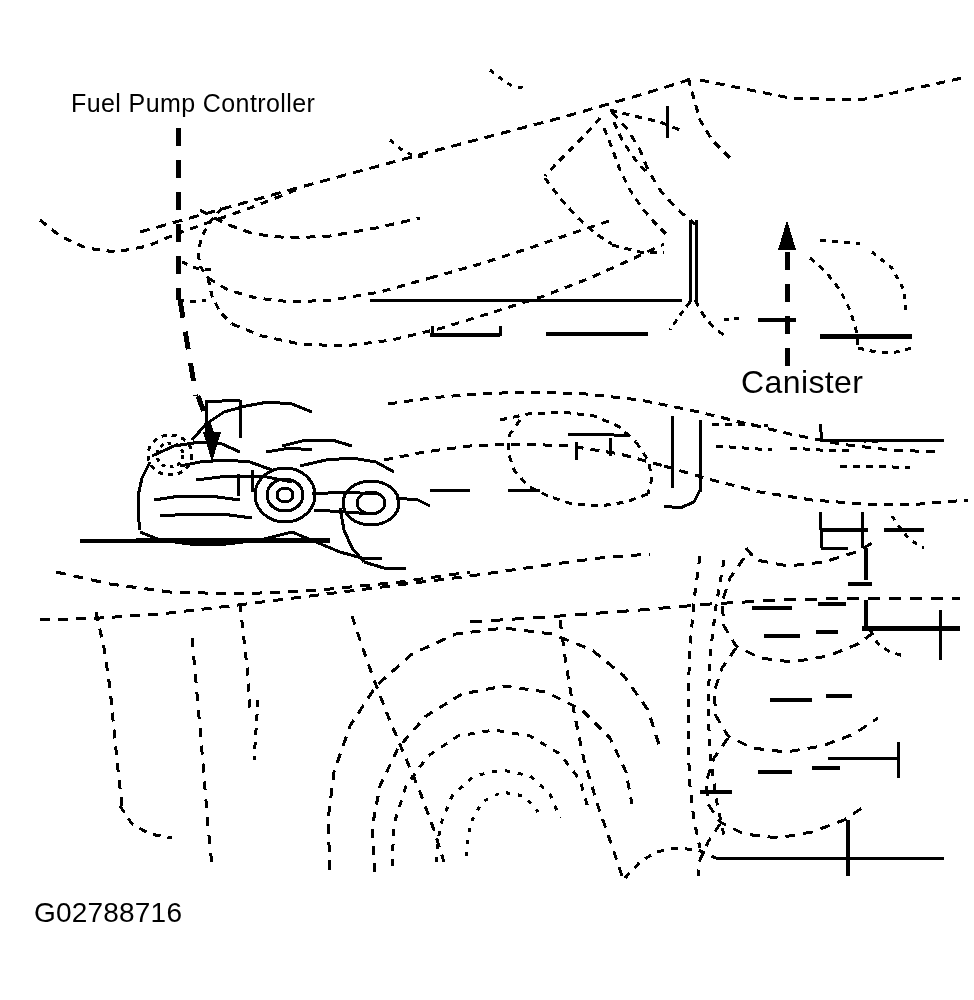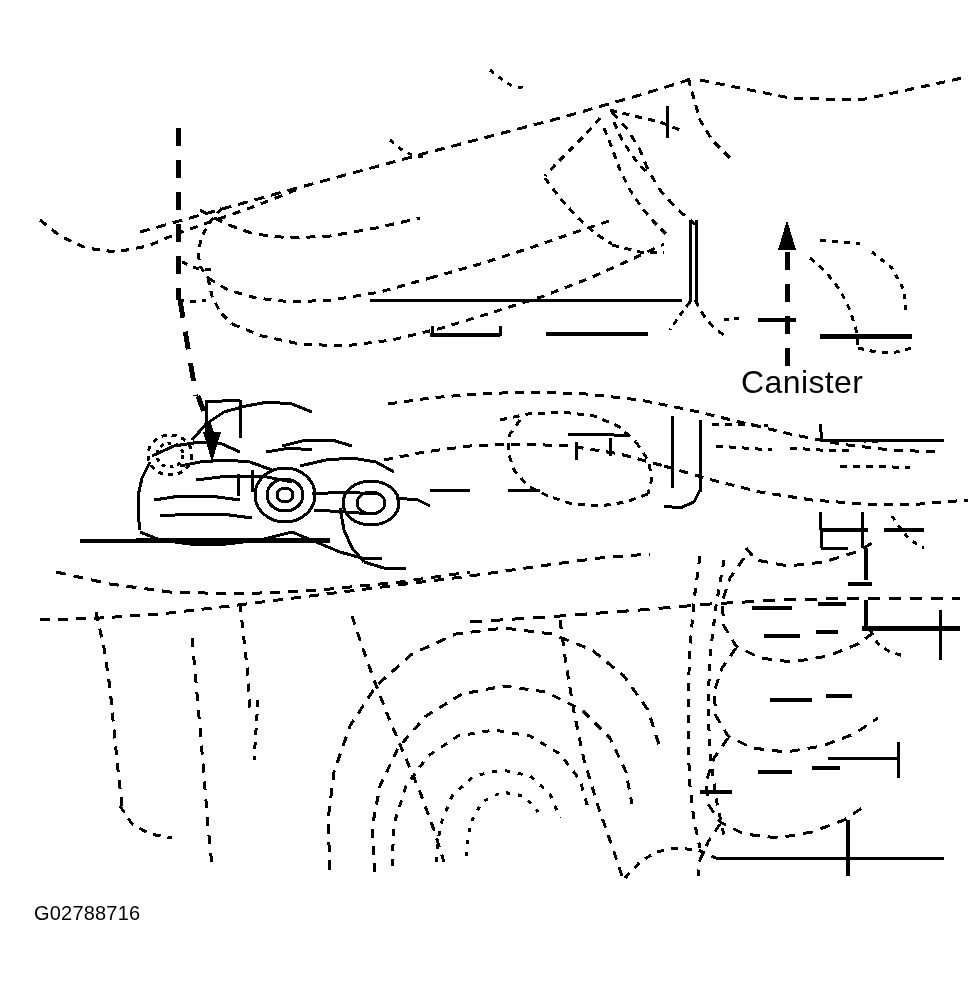--- a/index.html
+++ b/index.html
@@ -43,21 +43,21 @@
   #label-canister {
     left: 741px;
     top: 368px;
     font-size: 32px;
     line-height: 28px;
   }
   #figure-id {
     position: absolute;
     left: 34px;
     top: 899px;
-    font-size: 20px;
+    font-size: 28px;
     line-height: 28px;
     color: #000000;
     font-family: "Liberation Sans", sans-serif;
     letter-spacing: 0.2px;
     white-space: pre;
   }
 </style>
 </head>
 <body>
 
@@ -260,18 +260,19 @@
       </g>
 
       <g>
         <line x1="787" y1="366" x2="787" y2="244" stroke-width="5" stroke-dasharray="18 14"></line>
         <polygon points="787,220 778,250 796,250" fill="#000000" stroke="none"></polygon>
       </g>
 
     </g>
   </svg>
 
+  <div class="callout-label" id="label-fuel-pump-controller">Fuel Pump Controller</div>
 
   <div class="callout-label" id="label-canister">Canister</div>
 
   <div id="figure-id">G02788716</div>
 
 </div>
 
 </body></html>

